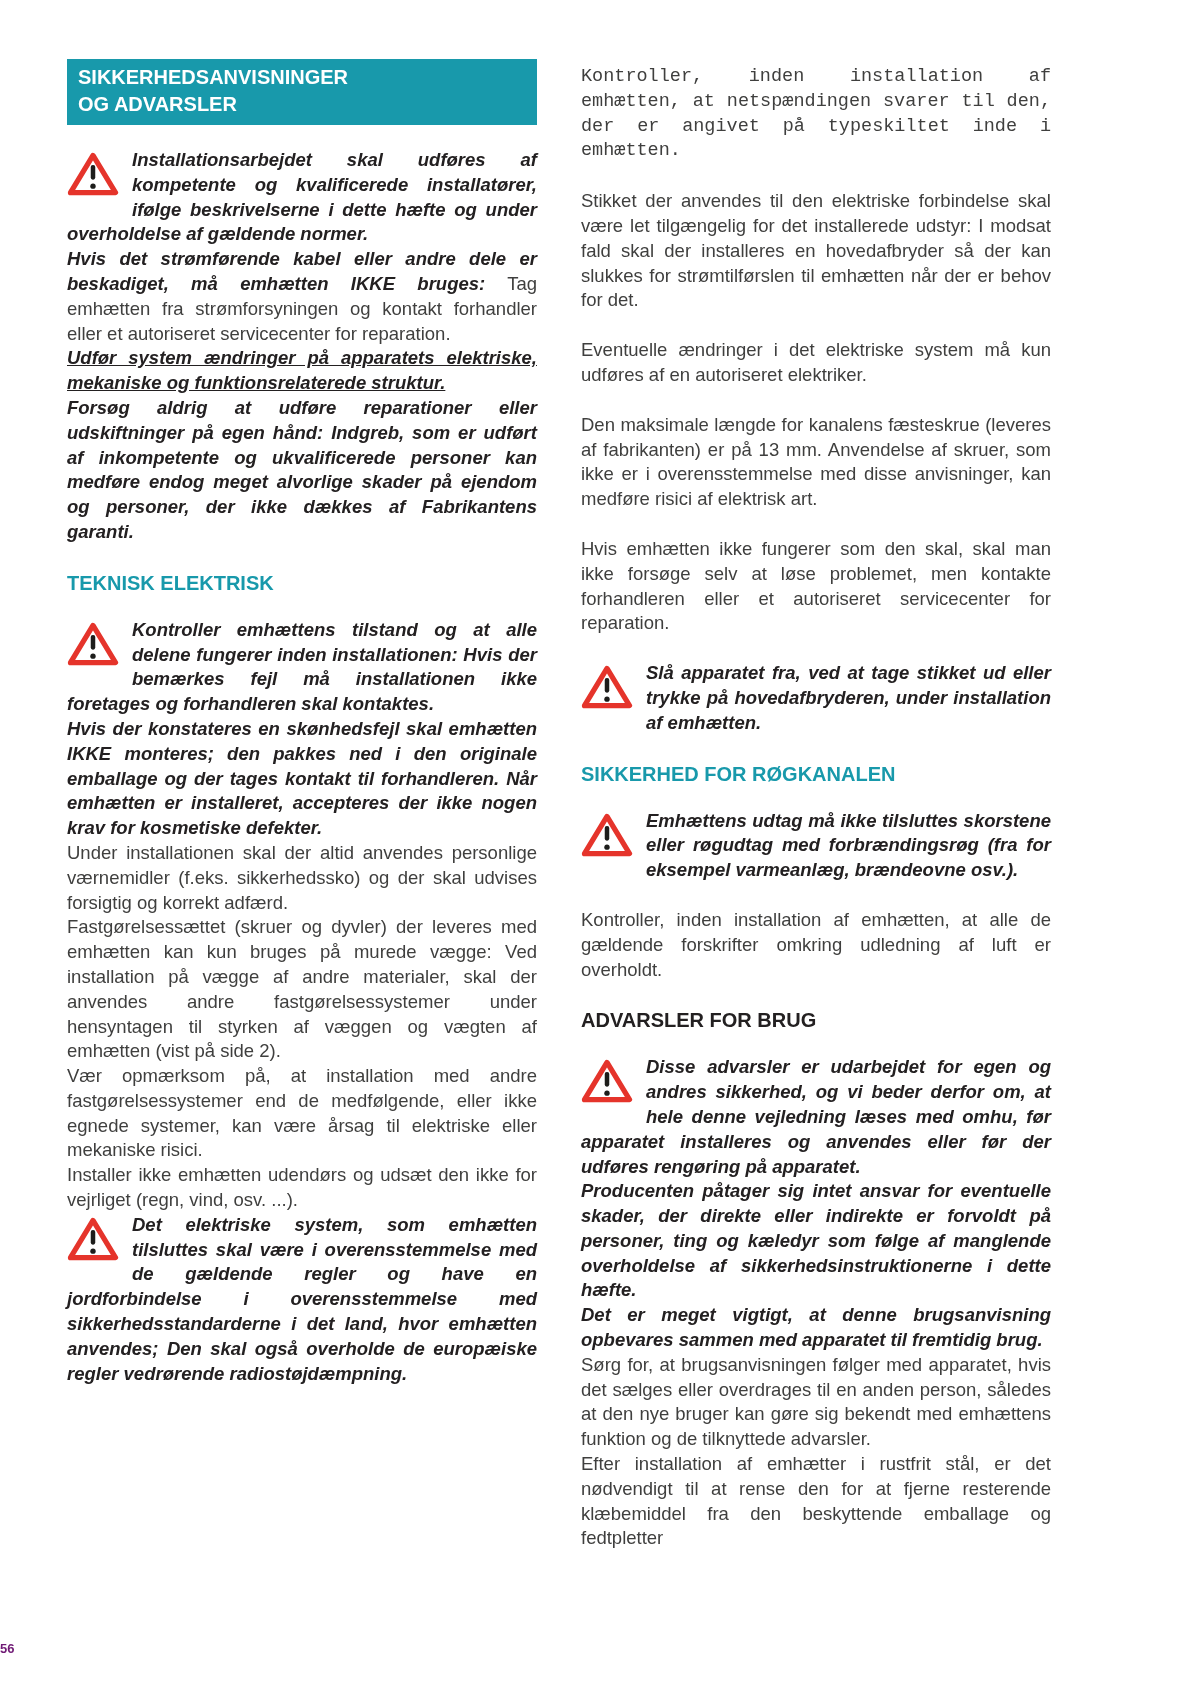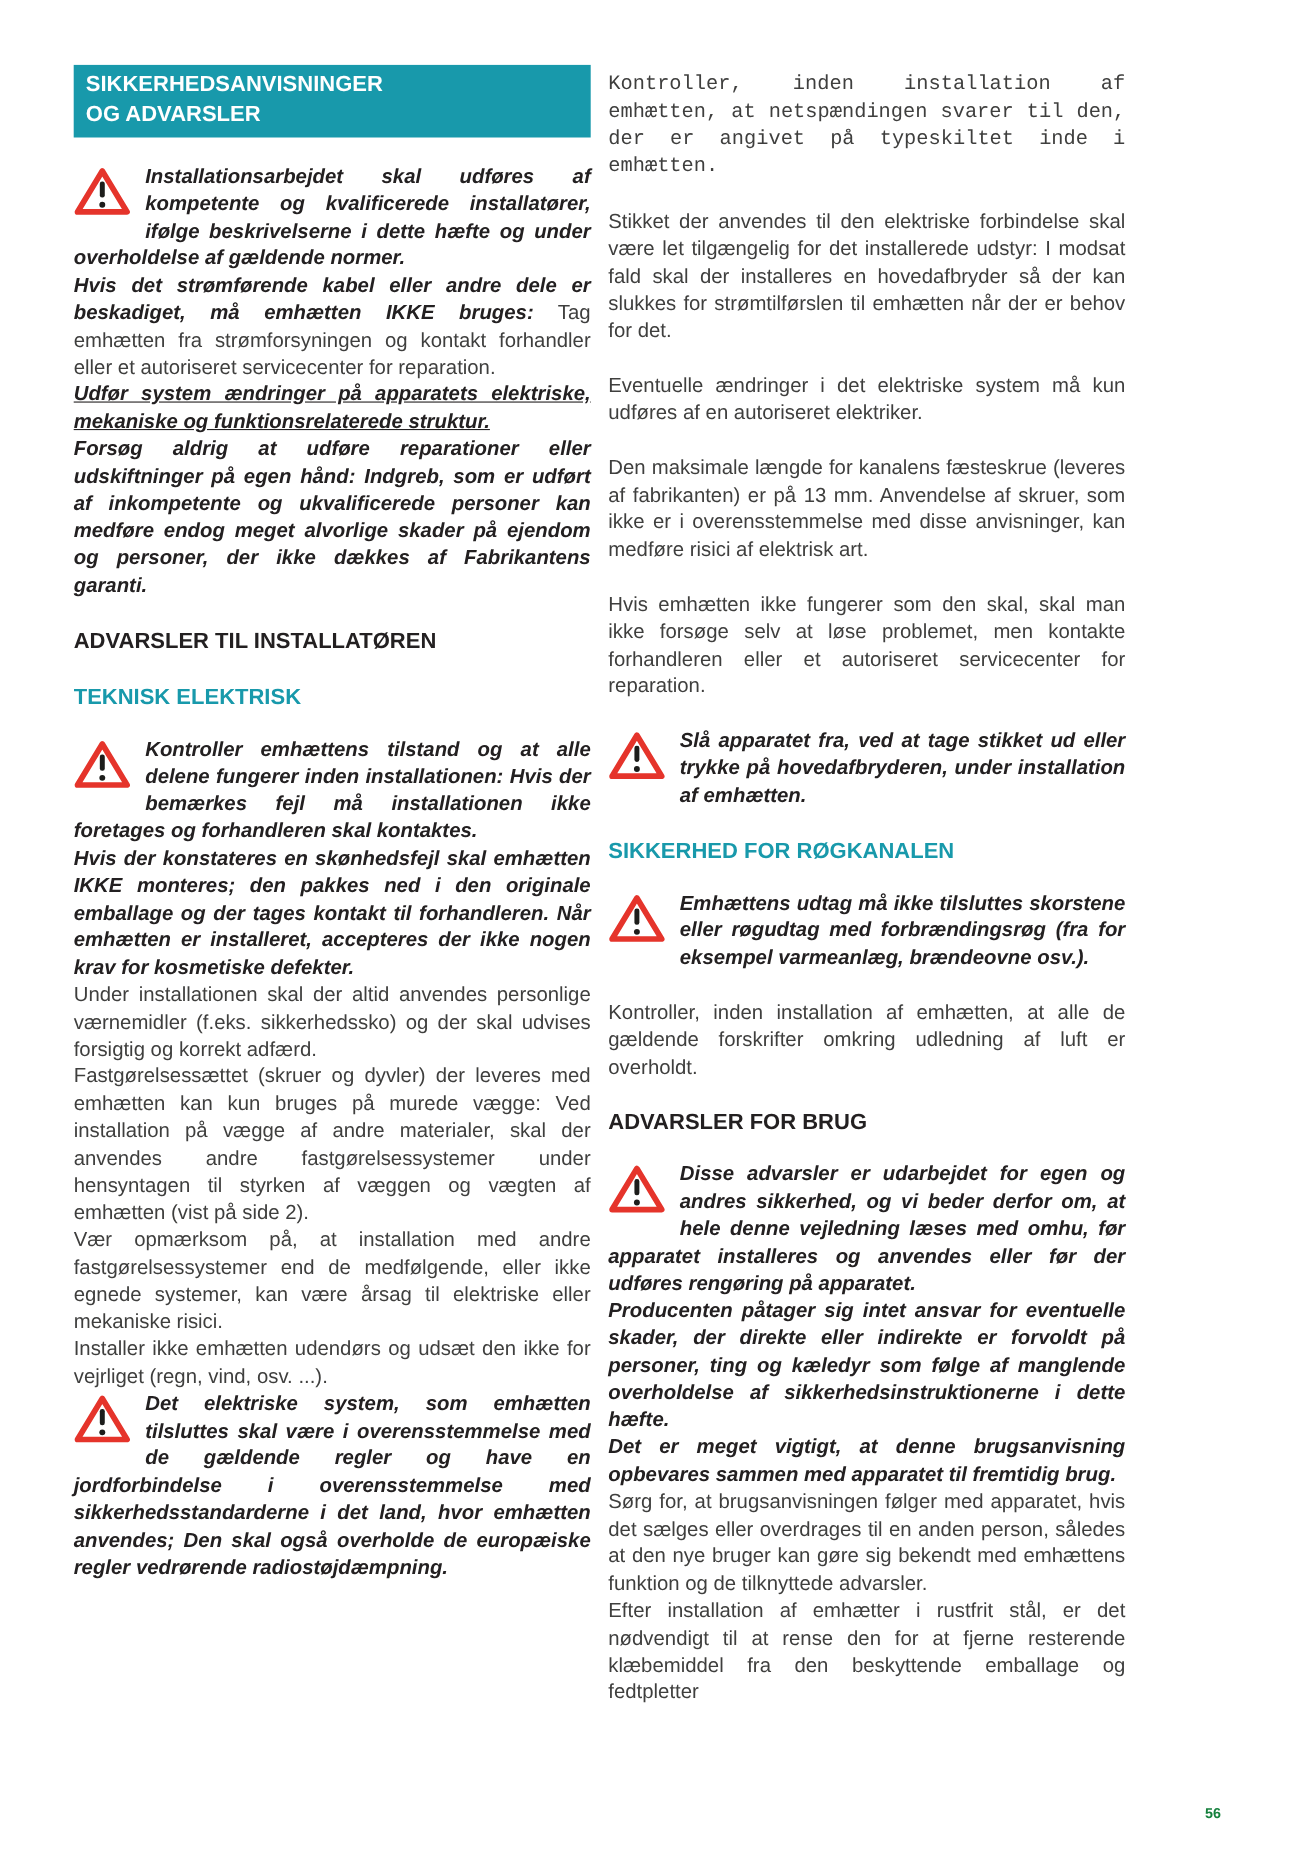--- a/index.html
+++ b/index.html
@@ -12,21 +12,21 @@
     background: #ffffff;
     font-family: "Liberation Sans", sans-serif;
     color: #3f3f3e;
     overflow: hidden;
   }
   .columns {
     position: absolute;
     top: 59px;
     left: 67px;
     display: flex;
-    gap: 16px;
+    gap: 44px;
   }
   .col { width: 470px; }
 
   .banner {
     background: var(--accent, #1899ab);
     color: #ffffff;
     font-weight: bold;
     font-size: 20px;
     line-height: 27px;
     padding: 5px 11px 7px 11px;
@@ -64,24 +64,24 @@
   .warn-icon .tri { fill: #ffffff; stroke: var(--warning, #e5342b); stroke-width: 6; stroke-linejoin: round; }
   .warn-icon .mark { fill: #1d1d1b; }
 
   .warn-para::after { content: ""; display: block; clear: none; }
 
   .page-number {
     position: absolute;
     bottom: 28px;
     left: 0;
     width: 1110px;
-    text-align: right;
+    text-align: left;
     font-size: 13px;
     font-weight: bold;
-    color: #15803d;
+    color: #701a75;
   }
 </style>
 </head>
 <body>
 
 <div class="page">
   <div class="columns">
 
     <div class="col">
 
@@ -99,21 +99,20 @@
           </svg>
         </span><span>Installationsarbejdet skal udføres af kompetente og kvalificerede installatører, ifølge beskrivelserne i dette hæfte og under overholdelse af gældende normer.</span>
       </p>
 
       <p class="body-para"><span class="bold">Hvis det strømførende kabel eller andre dele er beskadiget, må emhætten IKKE bruges:</span><span> Tag emhætten fra strømforsyningen og kontakt forhandler eller et autoriseret servicecenter for reparation.</span></p>
 
       <p class="body-para bold underline">Udfør system ændringer på apparatets elektriske, mekaniske og funktionsrelaterede struktur.</p>
 
       <p class="body-para bold">Forsøg aldrig at udføre reparationer eller udskiftninger på egen hånd: Indgreb, som er udført af inkompetente og ukvalificerede personer kan medføre endog meget alvorlige skader på ejendom og personer, der ikke dækkes af Fabrikantens garanti.</p>
 
-      <h2 class="h-dark">ADVARSLER TIL INSTALLATØREN</h2>
 
       <h3 class="h-teal">TEKNISK ELEKTRISK</h3>
 
       <p class="warn-para">
         <span class="warn-icon">
           <svg viewBox="0 0 60 53" aria-hidden="true">
             <path class="tri" d="M30 5 L56 48 L4 48 Z"></path>
             <rect class="mark" x="27.4" y="16" width="5.2" height="17" rx="2.4"></rect>
             <circle class="mark" cx="30" cy="40.5" r="3.1"></circle>
           </svg>

